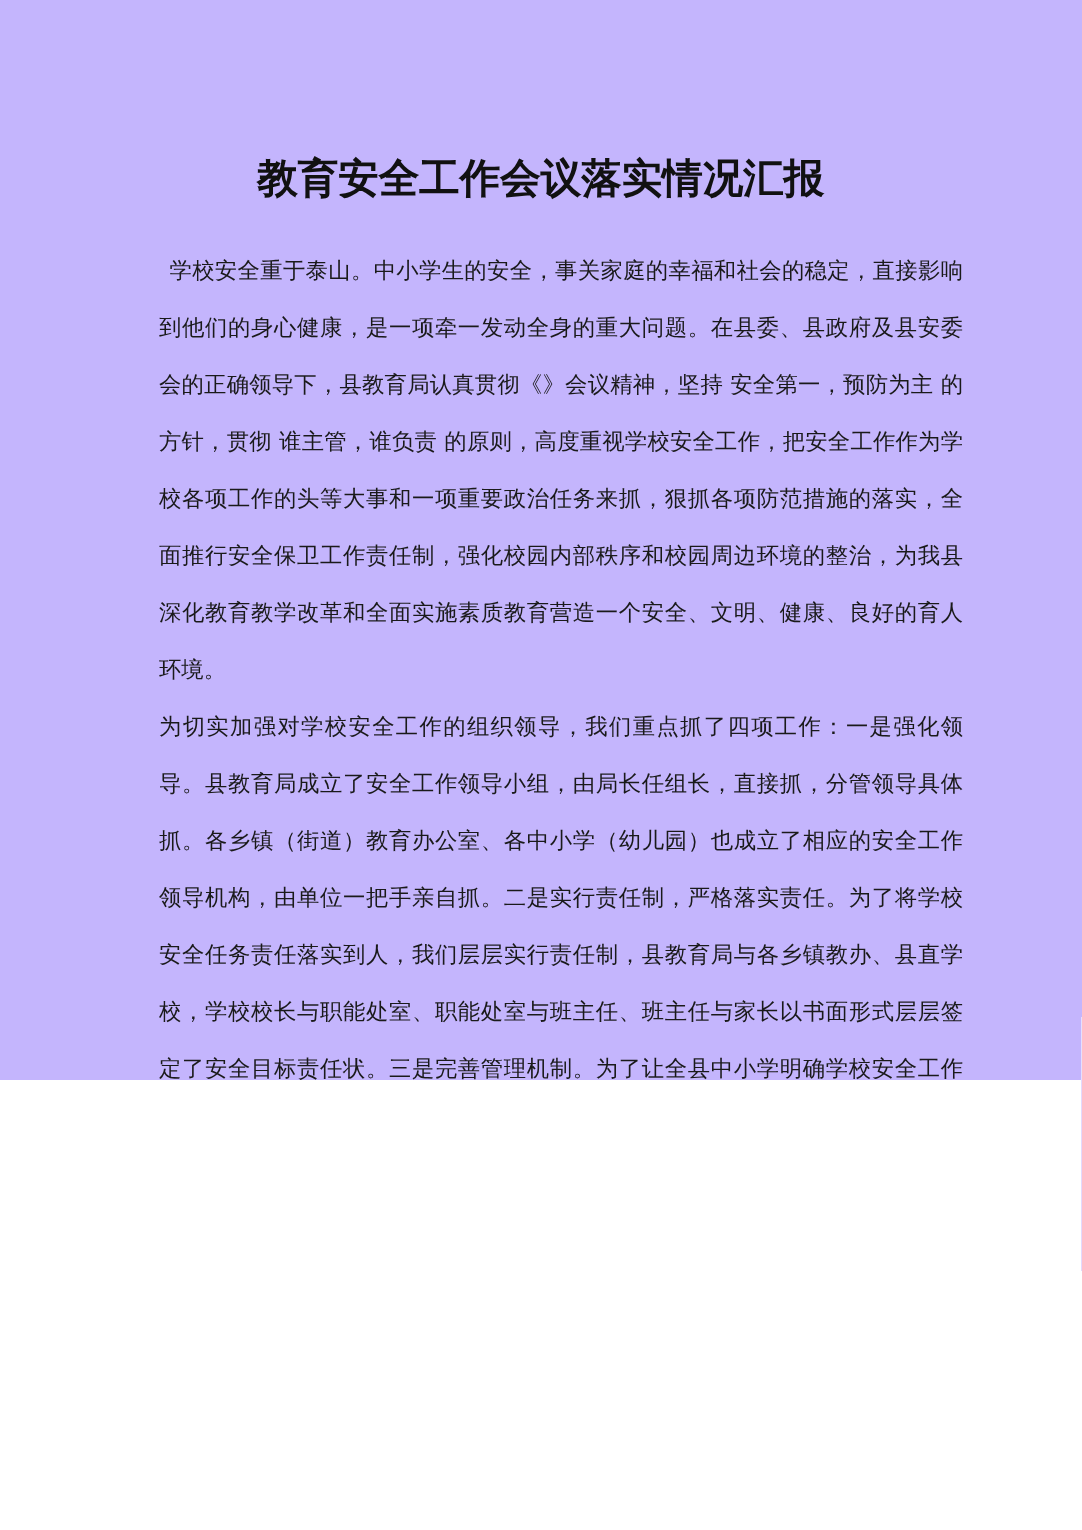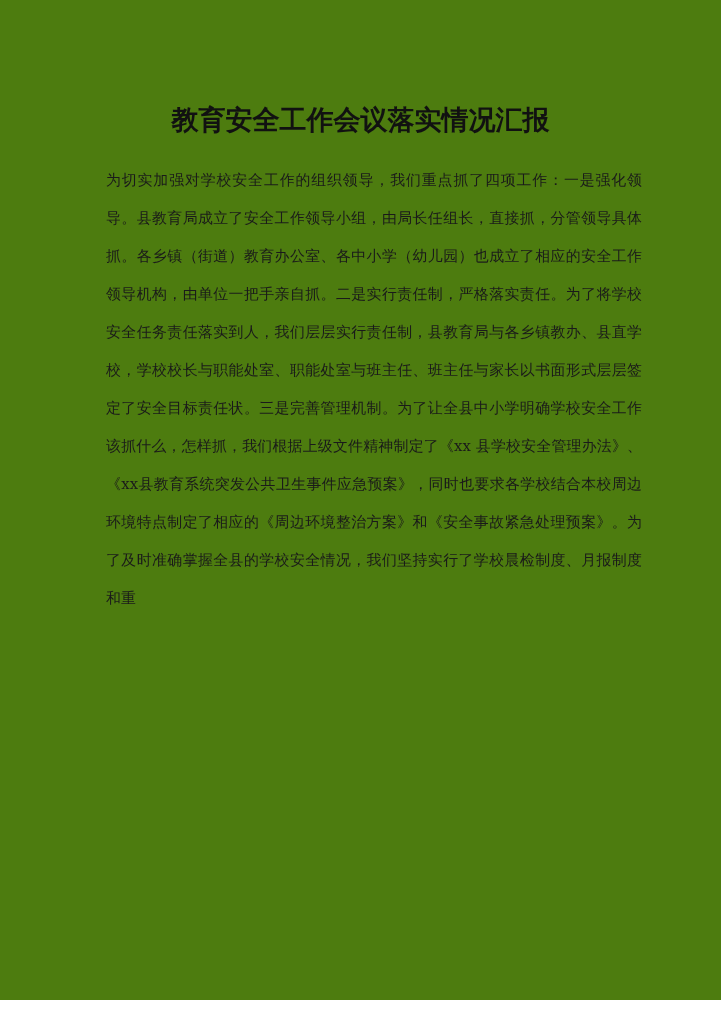--- a/index.html
+++ b/index.html
@@ -3,22 +3,22 @@
 <meta charset="utf-8">
 <style>
   html, body {
     margin: 0;
     padding: 0;
     background: #ffffff;
   }
   .page {
     position: relative;
     width: 721px;
-    height: 1000px;
-    background: #4d7c0f;
+    height: 720px;
+    background: #c4b5fd;
     overflow: hidden;
     font-family: "DejaVu Serif", "Liberation Serif", serif;
     color: #1a1a1a;
   }
   .doc-title {
     position: absolute;
     top: 86px;
     left: 0;
     width: 721px;
     text-align: center;
@@ -48,16 +48,17 @@
   }
 </style>
 </head>
 <body>
 
 <div class="page">
 
   <h1 class="doc-title"><span>教育安全工作会议落实情况汇报</span></h1>
 
   <div class="doc-body">
+    <p class="first-indent">学校安全重于泰山。中小学生的安全，事关家庭的幸福和社会的稳定，直接影响到他们的身心健康，是一项牵一发动全身的重大问题。在县委、县政府及县安委会的正确领导下，县教育局认真贯彻《》会议精神，坚持 安全第一，预防为主 的方针，贯彻 谁主管，谁负责 的原则，高度重视学校安全工作，把安全工作作为学校各项工作的头等大事和一项重要政治任务来抓，狠抓各项防范措施的落实，全面推行安全保卫工作责任制，强化校园内部秩序和校园周边环境的整治，为我县深化教育教学改革和全面实施素质教育营造一个安全、文明、健康、良好的育人环境。</p>
     <p>为切实加强对学校安全工作的组织领导，我们重点抓了四项工作：一是强化领导。县教育局成立了安全工作领导小组，由局长任组长，直接抓，分管领导具体抓。各乡镇（街道）教育办公室、各中小学（幼儿园）也成立了相应的安全工作领导机构，由单位一把手亲自抓。二是实行责任制，严格落实责任。为了将学校安全任务责任落实到人，我们层层实行责任制，县教育局与各乡镇教办、县直学校，学校校长与职能处室、职能处室与班主任、班主任与家长以书面形式层层签定了安全目标责任状。三是完善管理机制。为了让全县中小学明确学校安全工作该抓什么，怎样抓，我们根据上级文件精神制定了《xx 县学校安全管理办法》、《xx县教育系统突发公共卫生事件应急预案》，同时也要求各学校结合本校周边环境特点制定了相应的《周边环境整治方案》和《安全事故紧急处理预案》。为了及时准确掌握全县的学校安全情况，我们坚持实行了学校晨检制度、月报制度和重</p>
   </div>
 
 </div>
 
 </body></html>

